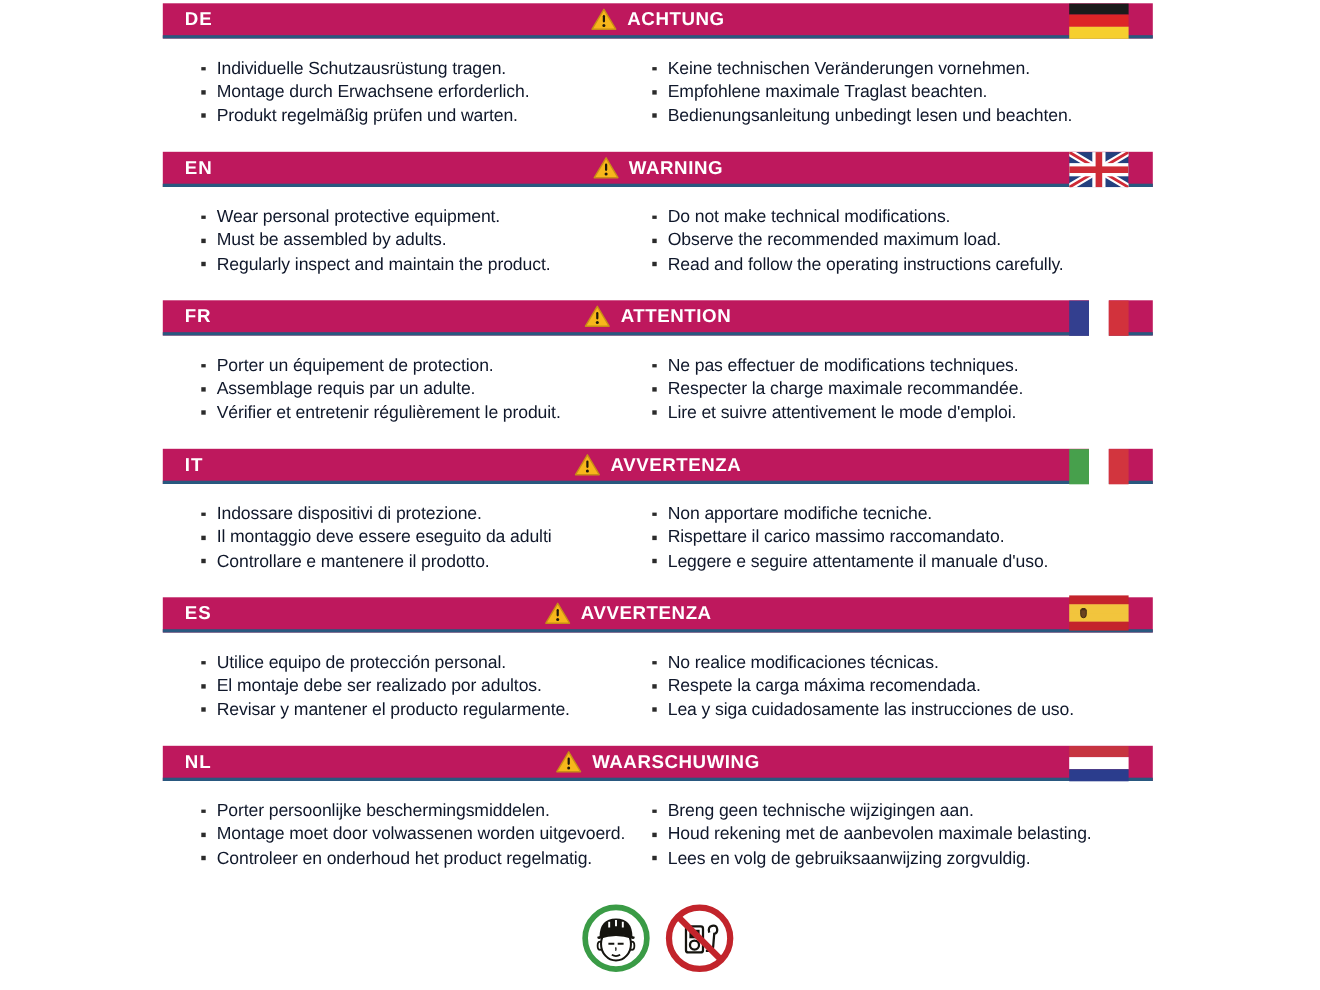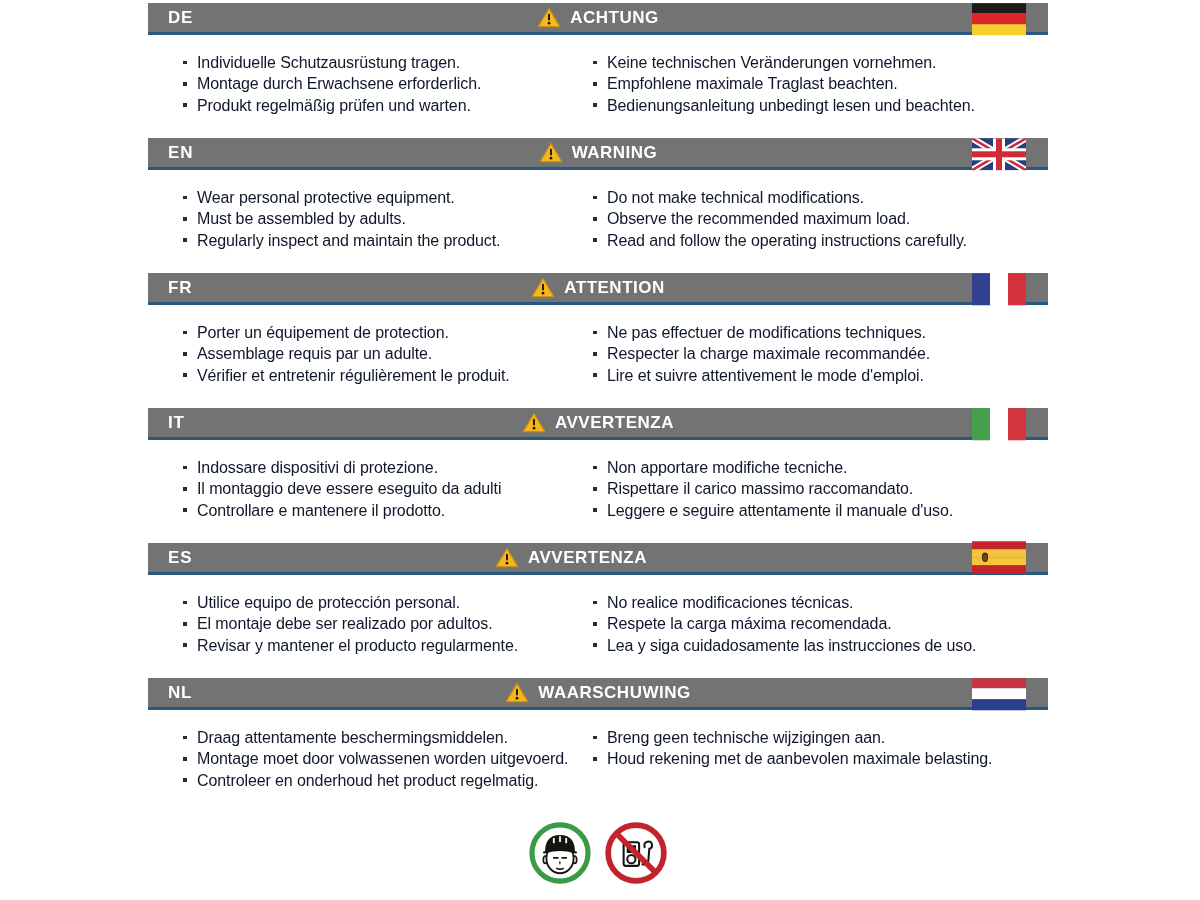--- a/index.html
+++ b/index.html
@@ -3,21 +3,21 @@
 <meta charset="utf-8">
 <style>
   html,body{margin:0;padding:0;}
   body{
     width:1200px;height:900px;background:#ffffff;position:relative;overflow:hidden;
     font-family:"Liberation Sans", sans-serif;
   }
   .sheet{position:absolute;left:148px;top:3px;width:900px;}
   .sec{height:135px;}
   .bar{
-    position:relative;height:29px;background:#737373;border-bottom:3px solid #29587F;
+    position:relative;height:29px;background:#be185d;border-bottom:3px solid #29587F;
     display:flex;align-items:center;
   }
   .lang{
     position:absolute;left:20px;color:#fff;font-weight:700;font-size:17px;letter-spacing:.8px;
   }
   .bar-center{margin:0 auto;display:flex;align-items:center;gap:9px;}
   .warn-tri{display:block;}
   .title{color:#fff;font-weight:700;font-size:17px;letter-spacing:.5px;white-space:nowrap;text-align:center;}
   .flag{
     position:absolute;right:22px;top:50%;transform:translateY(-46%);
@@ -235,27 +235,28 @@
       <div class="flag">
         <div class="flag-h">
             <div style="background:#C63441"></div>
             <div style="background:#FFFFFF"></div>
             <div style="background:#2B3D8D"></div>
           </div>
       </div>
     </div>
     <div class="cols">
       <ul class="col">
-        <li class="bullet">Draag attentamente beschermingsmiddelen.</li>
+        <li class="bullet">Porter persoonlijke beschermingsmiddelen.</li>
         <li class="bullet">Montage moet door volwassenen worden uitgevoerd.</li>
         <li class="bullet">Controleer en onderhoud het product regelmatig.</li>
       </ul>
       <ul class="col">
         <li class="bullet">Breng geen technische wijzigingen aan.</li>
         <li class="bullet">Houd rekening met de aanbevolen maximale belasting.</li>
+        <li class="bullet">Lees en volg de gebruiksaanwijzing zorgvuldig.</li>
       </ul>
     </div>
   </section>
 
   <div class="footer-icons">
     <svg width="66" height="66" viewBox="0 0 64 64">
       <circle cx="32" cy="32" r="27.2" fill="#FFFFFF" stroke="#3A9B46" stroke-width="5"></circle>
       <ellipse cx="18" cy="38.5" rx="2.2" ry="3.6" fill="none" stroke="#15140F" stroke-width="1.6"></ellipse>
       <ellipse cx="46" cy="38.5" rx="2.2" ry="3.6" fill="none" stroke="#15140F" stroke-width="1.6"></ellipse>
       <ellipse cx="32" cy="37" rx="13.2" ry="14.6" fill="#FFFFFF" stroke="#15140F" stroke-width="1.8"></ellipse>

